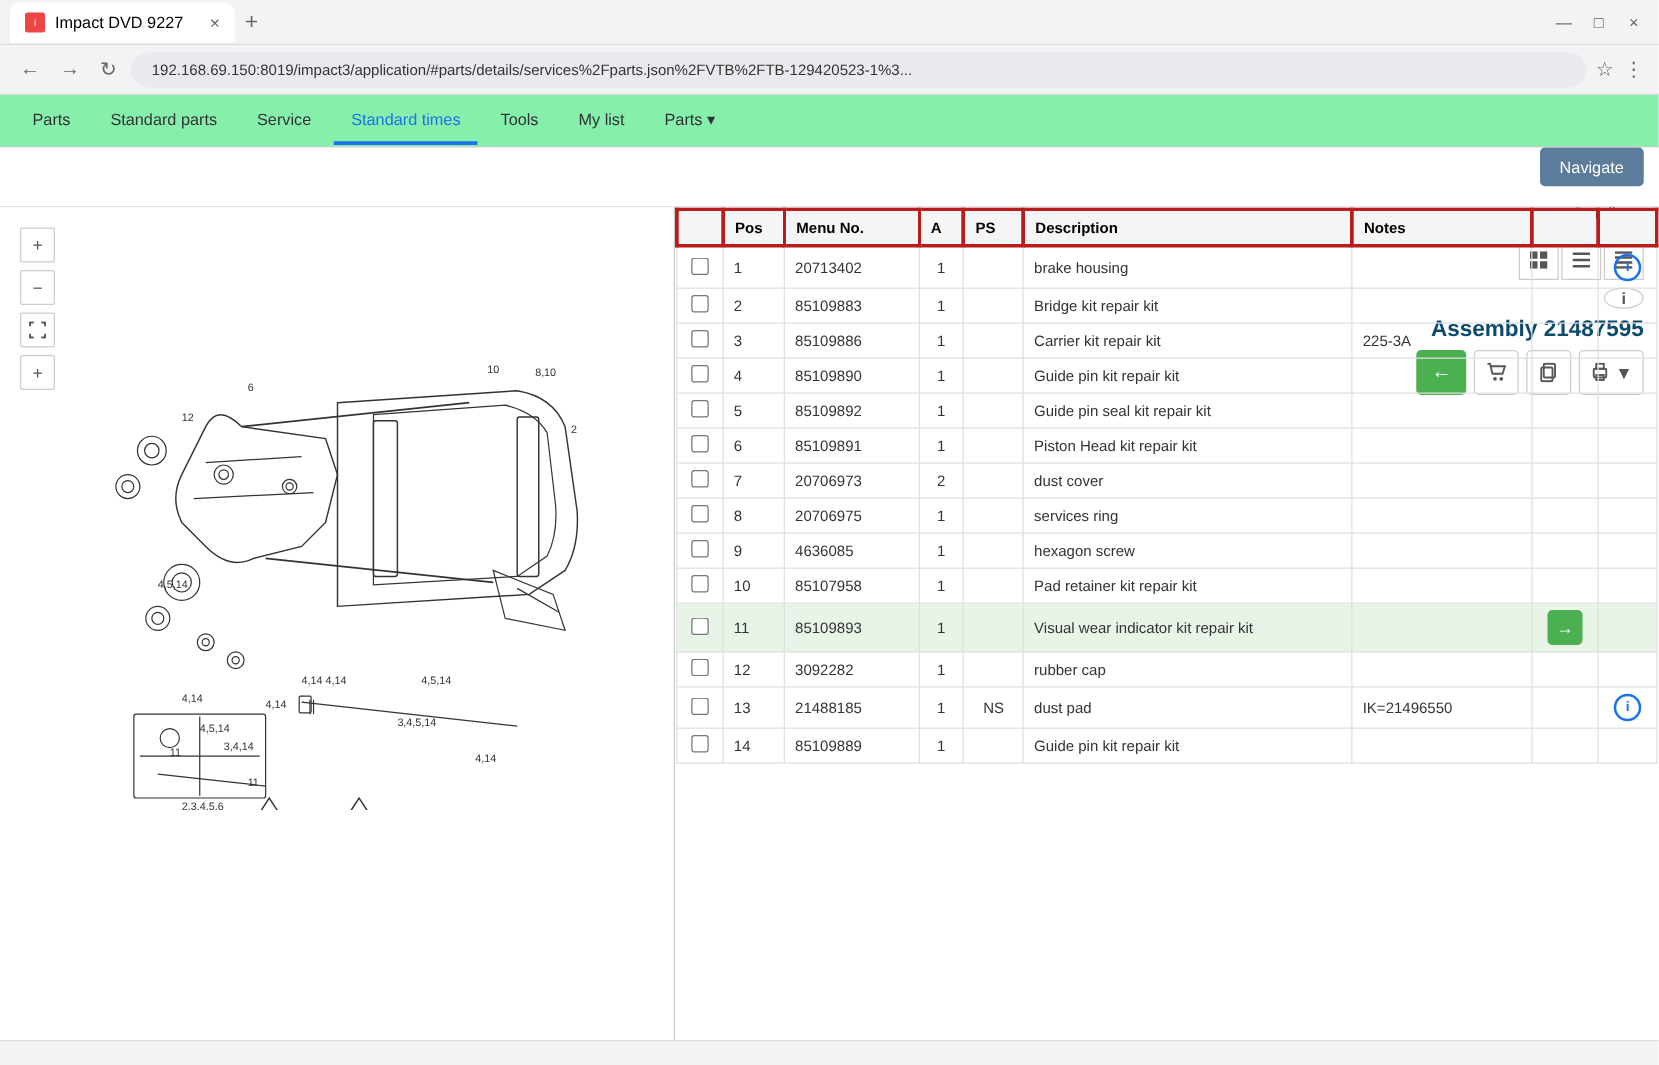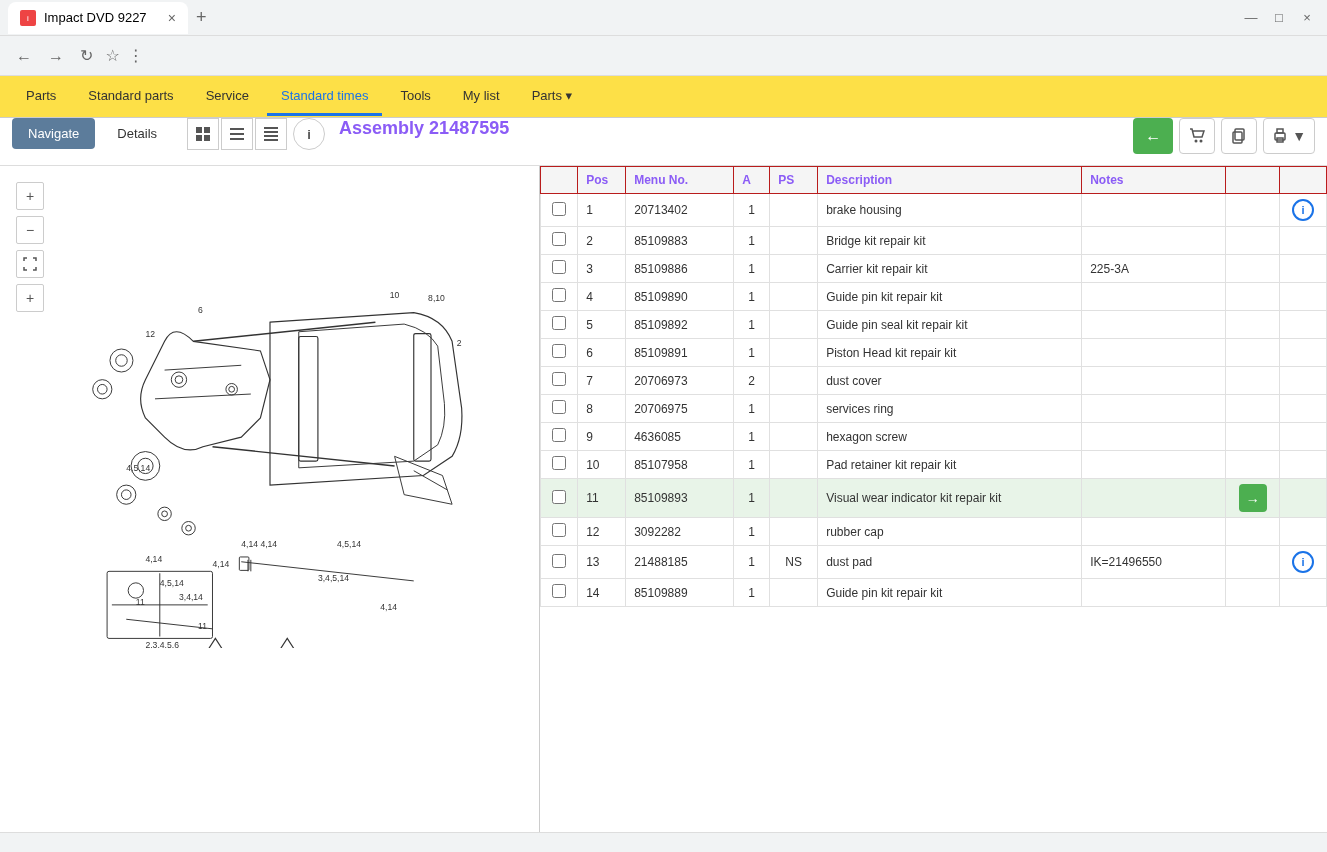--- a/index.html
+++ b/index.html
@@ -28,52 +28,52 @@
     .nav-btn { background: none; border: none; cursor: pointer; color: #666; font-size: 16px; padding: 4px; }
     .address-input {
       flex: 1; height: 28px; border: none; background: #e8eaed; border-radius: 14px;
       padding: 0 16px; font-size: 12px; color: #333; outline: none;
     }
     .star-btn { color: #666; font-size: 16px; cursor: pointer; }
     .menu-btn { color: #666; font-size: 16px; cursor: pointer; }
 
     
     .app-nav {
-      display: flex; align-items: center; background: #fde047; height: 42px;
+      display: flex; align-items: center; background: #86efac; height: 42px;
       border-bottom: 1px solid #ccc; padding: 0 12px; gap: 4px;
     }
     .nav-item {
       padding: 10px 14px; cursor: pointer; font-size: 13px; color: #333;
       border-bottom: 3px solid transparent;
     }
     .nav-item.active { border-bottom: 3px solid #1a73e8; color: #1a73e8; }
     .nav-item-menu { display:flex; align-items:center; gap:4px; }
 
     
     .toolbar {
-      display: flex; align-items: flex-start; background: #fff; height: 48px;
-      padding: 0 12px; border-bottom: 1px solid #ddd; gap: 6px;
+      display: flex; align-items: flex-end; background: #fff; height: 48px;
+      padding: 0 12px; border-bottom: 1px solid #ddd; gap: 6px; flex-direction: column;
     }
     .tab-btn {
       padding: 8px 16px; border: none; cursor: pointer; font-size: 13px;
       border-radius: 4px;
     }
     .tab-btn.active { background: #5c7c9b; color: #fff; }
     .tab-btn.inactive { background: none; color: #333; }
     .view-btn {
       width: 32px; height: 32px; border: 1px solid #ccc; background: #fff;
       cursor: pointer; display:flex; align-items:center; justify-content:center;
       font-size: 14px; color: #555;
     }
     .info-btn {
       width: 32px; height: 32px; border: 1px solid #ccc; background: #fff;
       cursor: pointer; display:flex; align-items:center; justify-content:center;
       font-size: 14px; color: #555; border-radius: 50%;
     }
-    .assembly-title { font-size: 18px; font-weight: bold; color: #8b5cf6; margin-left: 8px; }
+    .assembly-title { font-size: 18px; font-weight: bold; color: #0c4a6e; margin-left: 8px; }
     .toolbar-right { margin-left: auto; display:flex; gap: 6px; align-items:center; }
     .green-btn {
       background: #4caf50; color: #fff; border: none; cursor: pointer;
       width: 40px; height: 36px; display:flex; align-items:center; justify-content:center;
       font-size: 16px; border-radius: 4px;
     }
     .grey-btn {
       background: #fff; color: #555; border: 1px solid #ccc; cursor: pointer;
       width: 36px; height: 36px; display:flex; align-items:center; justify-content:center;
       font-size: 14px; border-radius: 4px;
@@ -105,22 +105,22 @@
     }
 
     
     .parts-panel {
       flex: 1; overflow-y: auto; padding: 0;
     }
     .parts-table {
       width: 100%; border-collapse: collapse; font-size: 12px;
     }
     .parts-table th {
-      background: #f5f5f5; border: 1px solid #b91c1c; padding: 6px 8px;
-      text-align: left; font-weight: bold; color: #8b5cf6; position: sticky; top: 0; z-index: 1;
+      background: #f5f5f5; border: 3px solid #b91c1c; padding: 6px 8px;
+      text-align: left; font-weight: bold; color: #000000; position: sticky; top: 0; z-index: 1;
     }
     .parts-table td {
       border: 1px solid #e0e0e0; padding: 5px 8px; color: #333; vertical-align: middle;
     }
     .row-checkbox {
       width: 14px; height: 14px; cursor: pointer;
     }
     .col-check { width: 28px; text-align: center; }
     .col-pos { width: 40px; }
     .col-partno { width: 90px; }
@@ -166,20 +166,21 @@
     <div class="win-btn">—</div>
     <div class="win-btn">□</div>
     <div class="win-btn">×</div>
   </div>
 </div>
 
 <div class="browser-addressbar">
   <button class="nav-btn">←</button>
   <button class="nav-btn">→</button>
   <button class="nav-btn">↻</button>
+  <input class="address-input" type="text" value="192.168.69.150:8019/impact3/application/#parts/details/services%2Fparts.json%2FVTB%2FTB-129420523-1%3..." style="">
   <span class="star-btn">☆</span>
   <span class="menu-btn">⋮</span>
 </div>
 
 <div class="app-nav">
   <div class="nav-item">Parts</div>
   <div class="nav-item">Standard parts</div>
   <div class="nav-item">Service</div>
   <div class="nav-item active">Standard times</div>
   <div class="nav-item">Tools</div>

